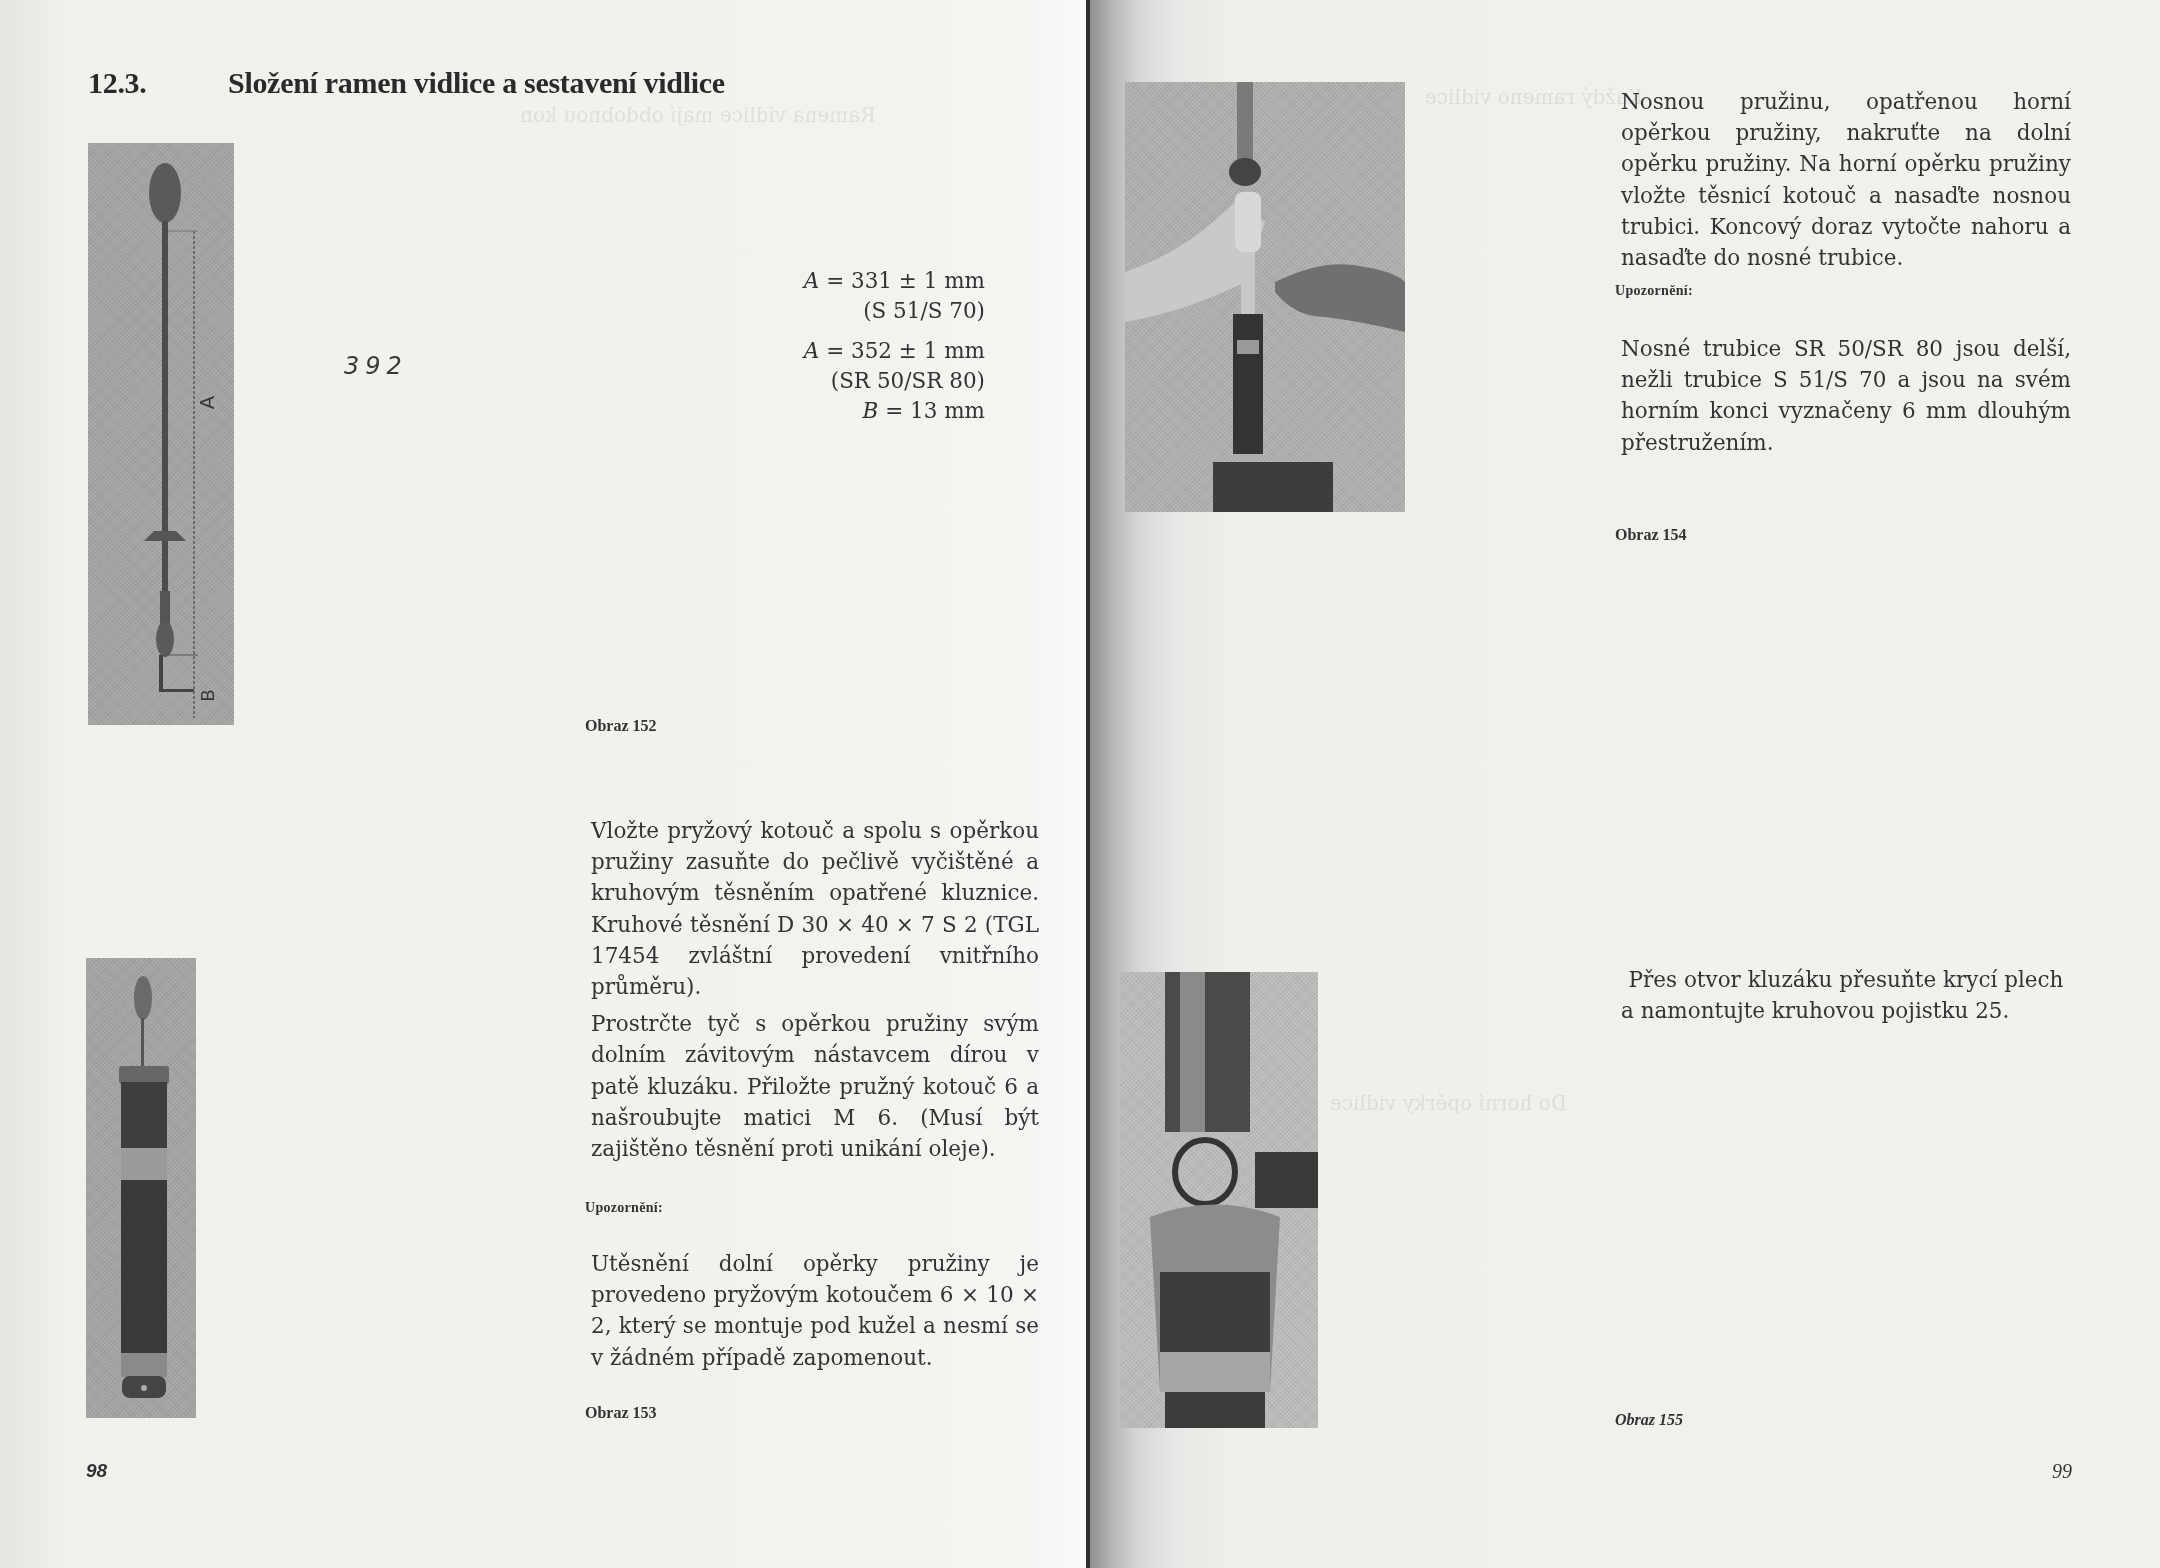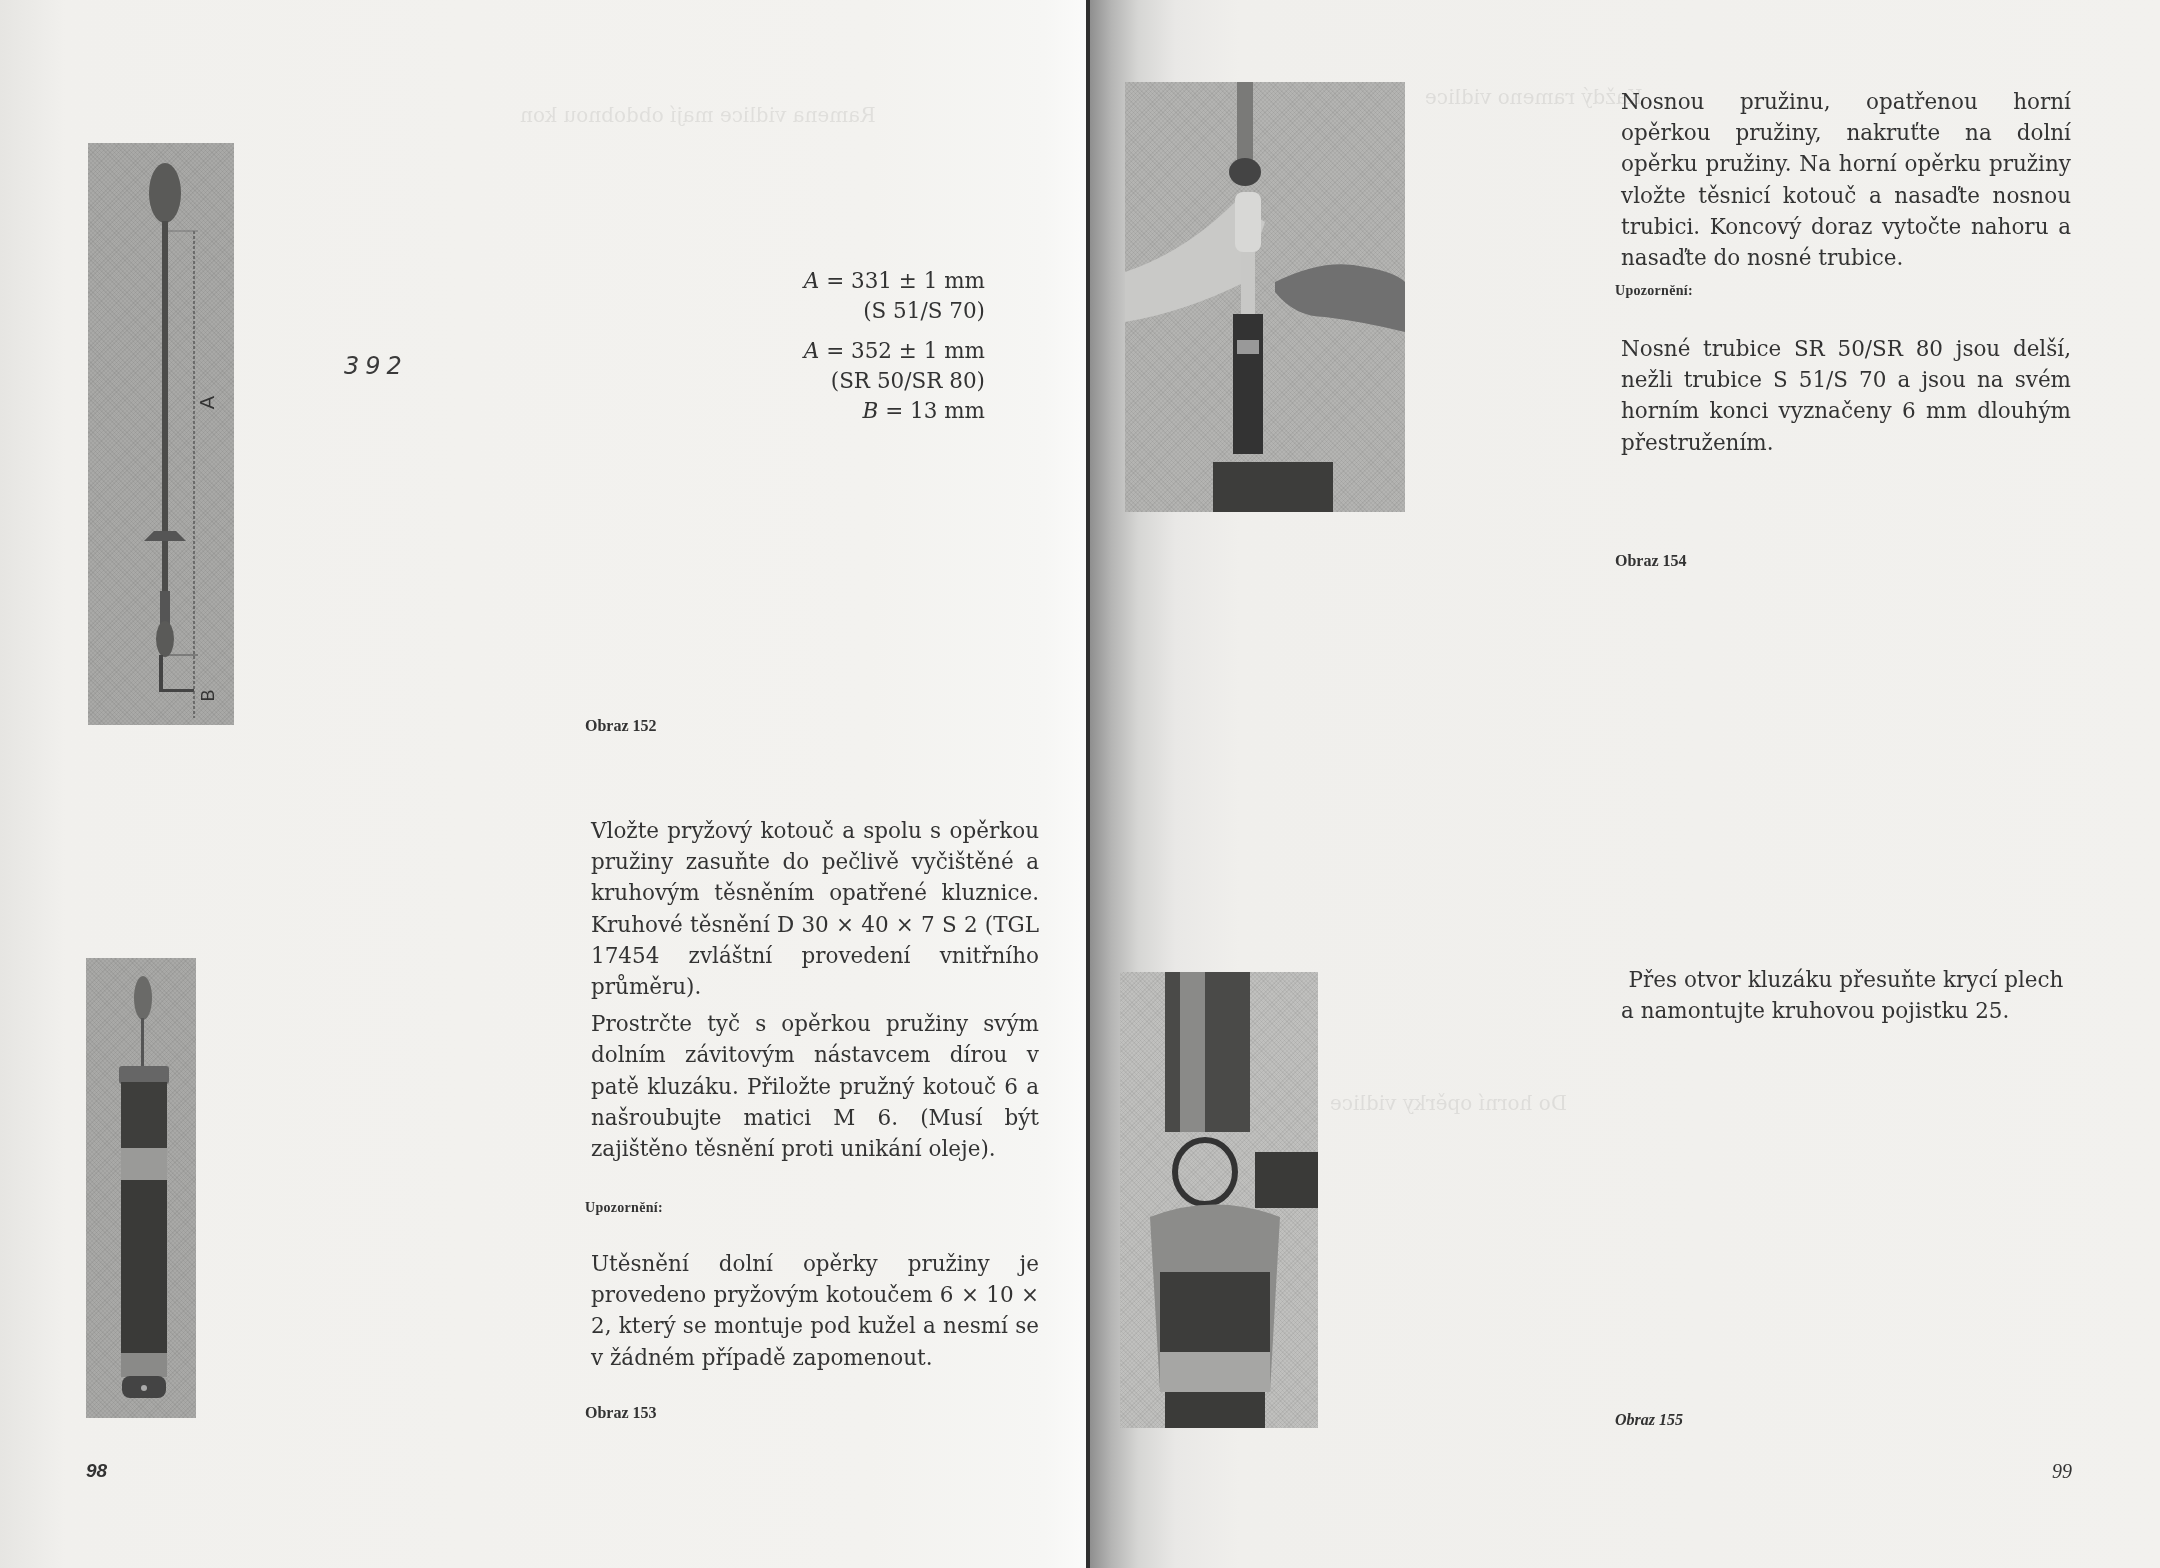--- a/index.html
+++ b/index.html
@@ -72,20 +72,23 @@
     transform: scaleX(-1); white-space: nowrap; pointer-events: none;
   }
 </style>
 </head>
 <body>
 
 <div class="page page-left">
 
   <div class="ghost" style="left:520px; top:100px;">Ramena vidlice mají obdobnou kon</div>
 
+  <div class="abs section-heading">
+    <span class="num">12.3.</span><span>Složení ramen vidlice a sestavení vidlice</span>
+  </div>
 
   <div class="photo" style="left:88px; top:143px; width:146px; height:582px;">
     <svg viewBox="0 0 146 582" preserveAspectRatio="none">
       <ellipse cx="77" cy="50" rx="16" ry="30" fill="#5a5a58"></ellipse>
       <rect x="74" y="78" width="6" height="370" fill="#4c4c4a"></rect>
       <path d="M56 398 L98 398 L88 388 L66 388 Z" fill="#555"></path>
       <rect x="72" y="448" width="10" height="40" fill="#555"></rect>
       <ellipse cx="77" cy="496" rx="9" ry="18" fill="#5a5a58"></ellipse>
       <rect x="71" y="512" width="4" height="36" fill="#444"></rect>
       <rect x="71" y="546" width="35" height="3" fill="#444"></rect>
@@ -161,21 +164,21 @@
 
   <div class="abs body-text" style="left:525px; top:80px; width:462px;">
     <p>Nosnou pružinu, opatřenou horní opěrkou pružiny, nakruťte na dolní opěrku pružiny. Na horní opěrku pružiny vložte těsnicí kotouč a nasaďte nosnou trubici. Koncový doraz vytočte nahoru a nasaďte do nosné trubice.</p>
   </div>
 
   <div class="abs warn-title" style="left:525px; top:283px;">Upozornění:</div>
   <div class="abs body-text" style="left:525px; top:327px; width:462px;">
     <p>Nosné trubice SR 50/SR 80 jsou delší, nežli trubice S 51/S 70 a jsou na svém horním konci vyznačeny 6 mm dlouhým přestružením.</p>
   </div>
 
-  <div class="abs caption" style="left:525px; top:552px;">Obraz 154</div>
+  <div class="abs caption" style="left:525px; top:526px;">Obraz 154</div>
 
   <div class="photo" style="left:30px; top:972px; width:198px; height:456px; background-color:#c0c0be;">
     <svg viewBox="0 0 198 456" preserveAspectRatio="none">
       <rect x="45" y="0" width="85" height="160" fill="#4a4a48"></rect>
       <rect x="60" y="0" width="25" height="160" fill="#8a8a88"></rect>
       <ellipse cx="85" cy="200" rx="30" ry="32" fill="none" stroke="#333" stroke-width="6"></ellipse>
       <rect x="135" y="180" width="63" height="56" fill="#3a3a38"></rect>
       <path d="M30 245 Q95 220 160 245 L150 420 L40 420 Z" fill="#8c8c8a"></path>
       <rect x="40" y="300" width="110" height="80" fill="#3d3d3b"></rect>
       <rect x="40" y="380" width="110" height="40" fill="#a6a6a4"></rect>

